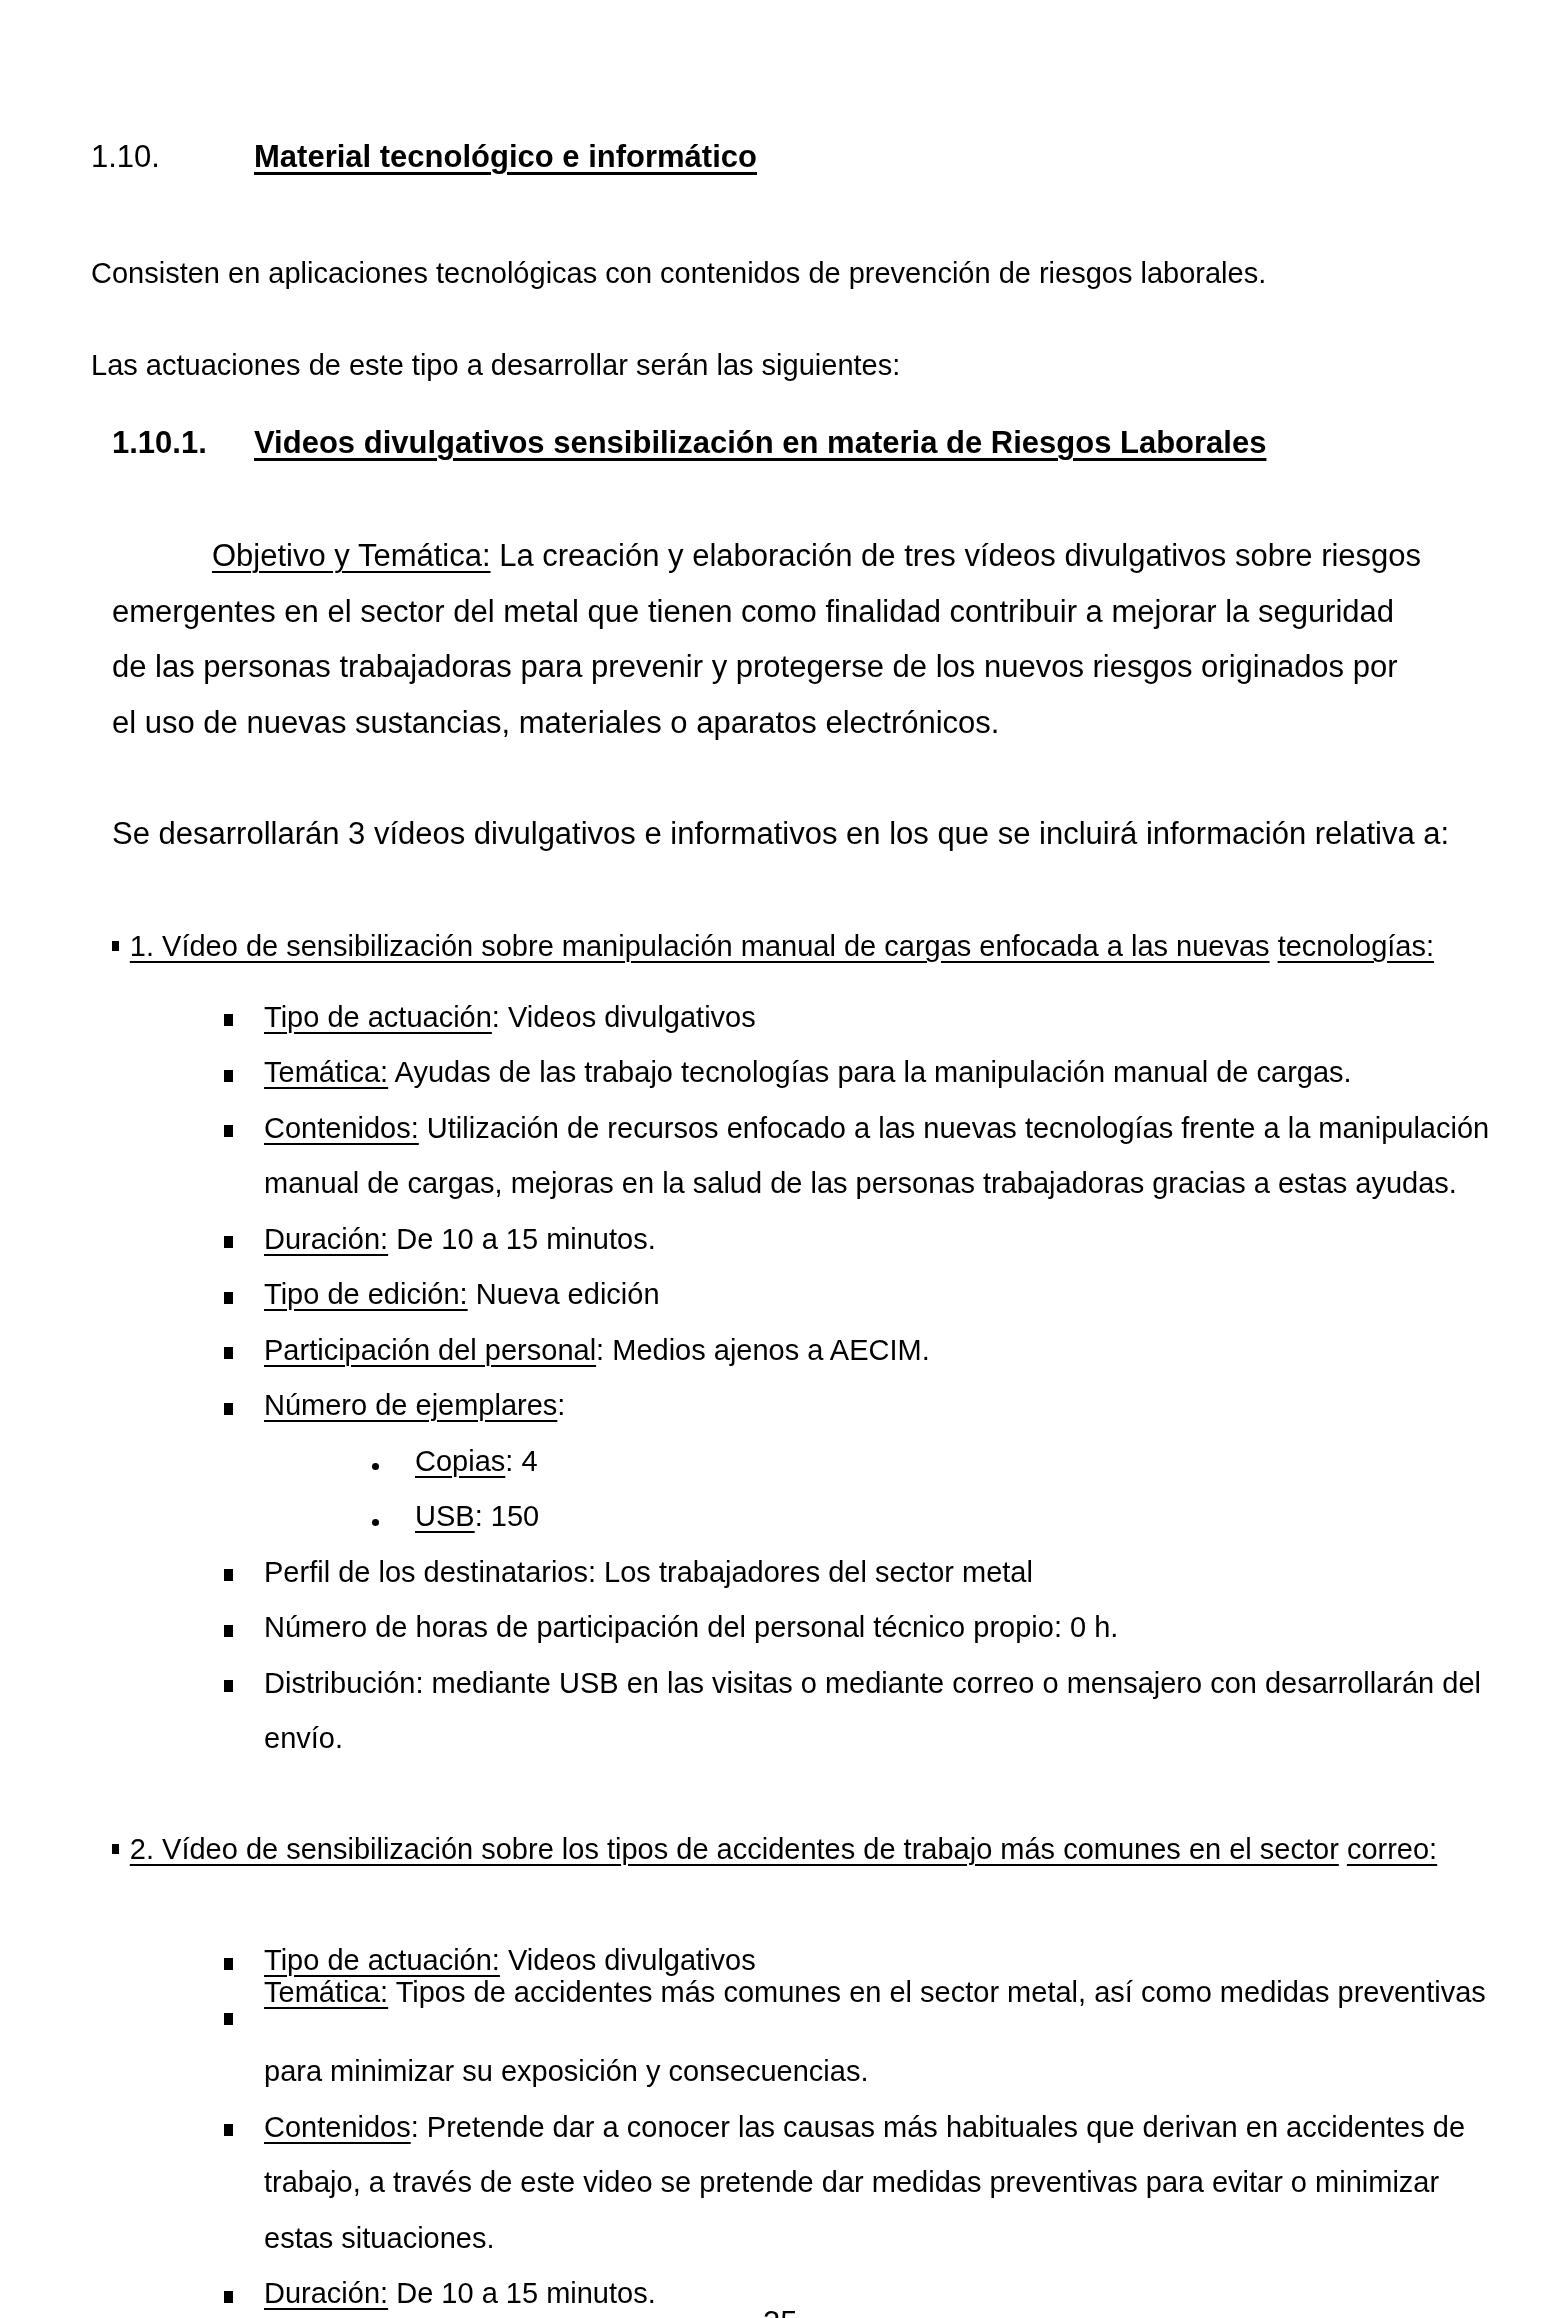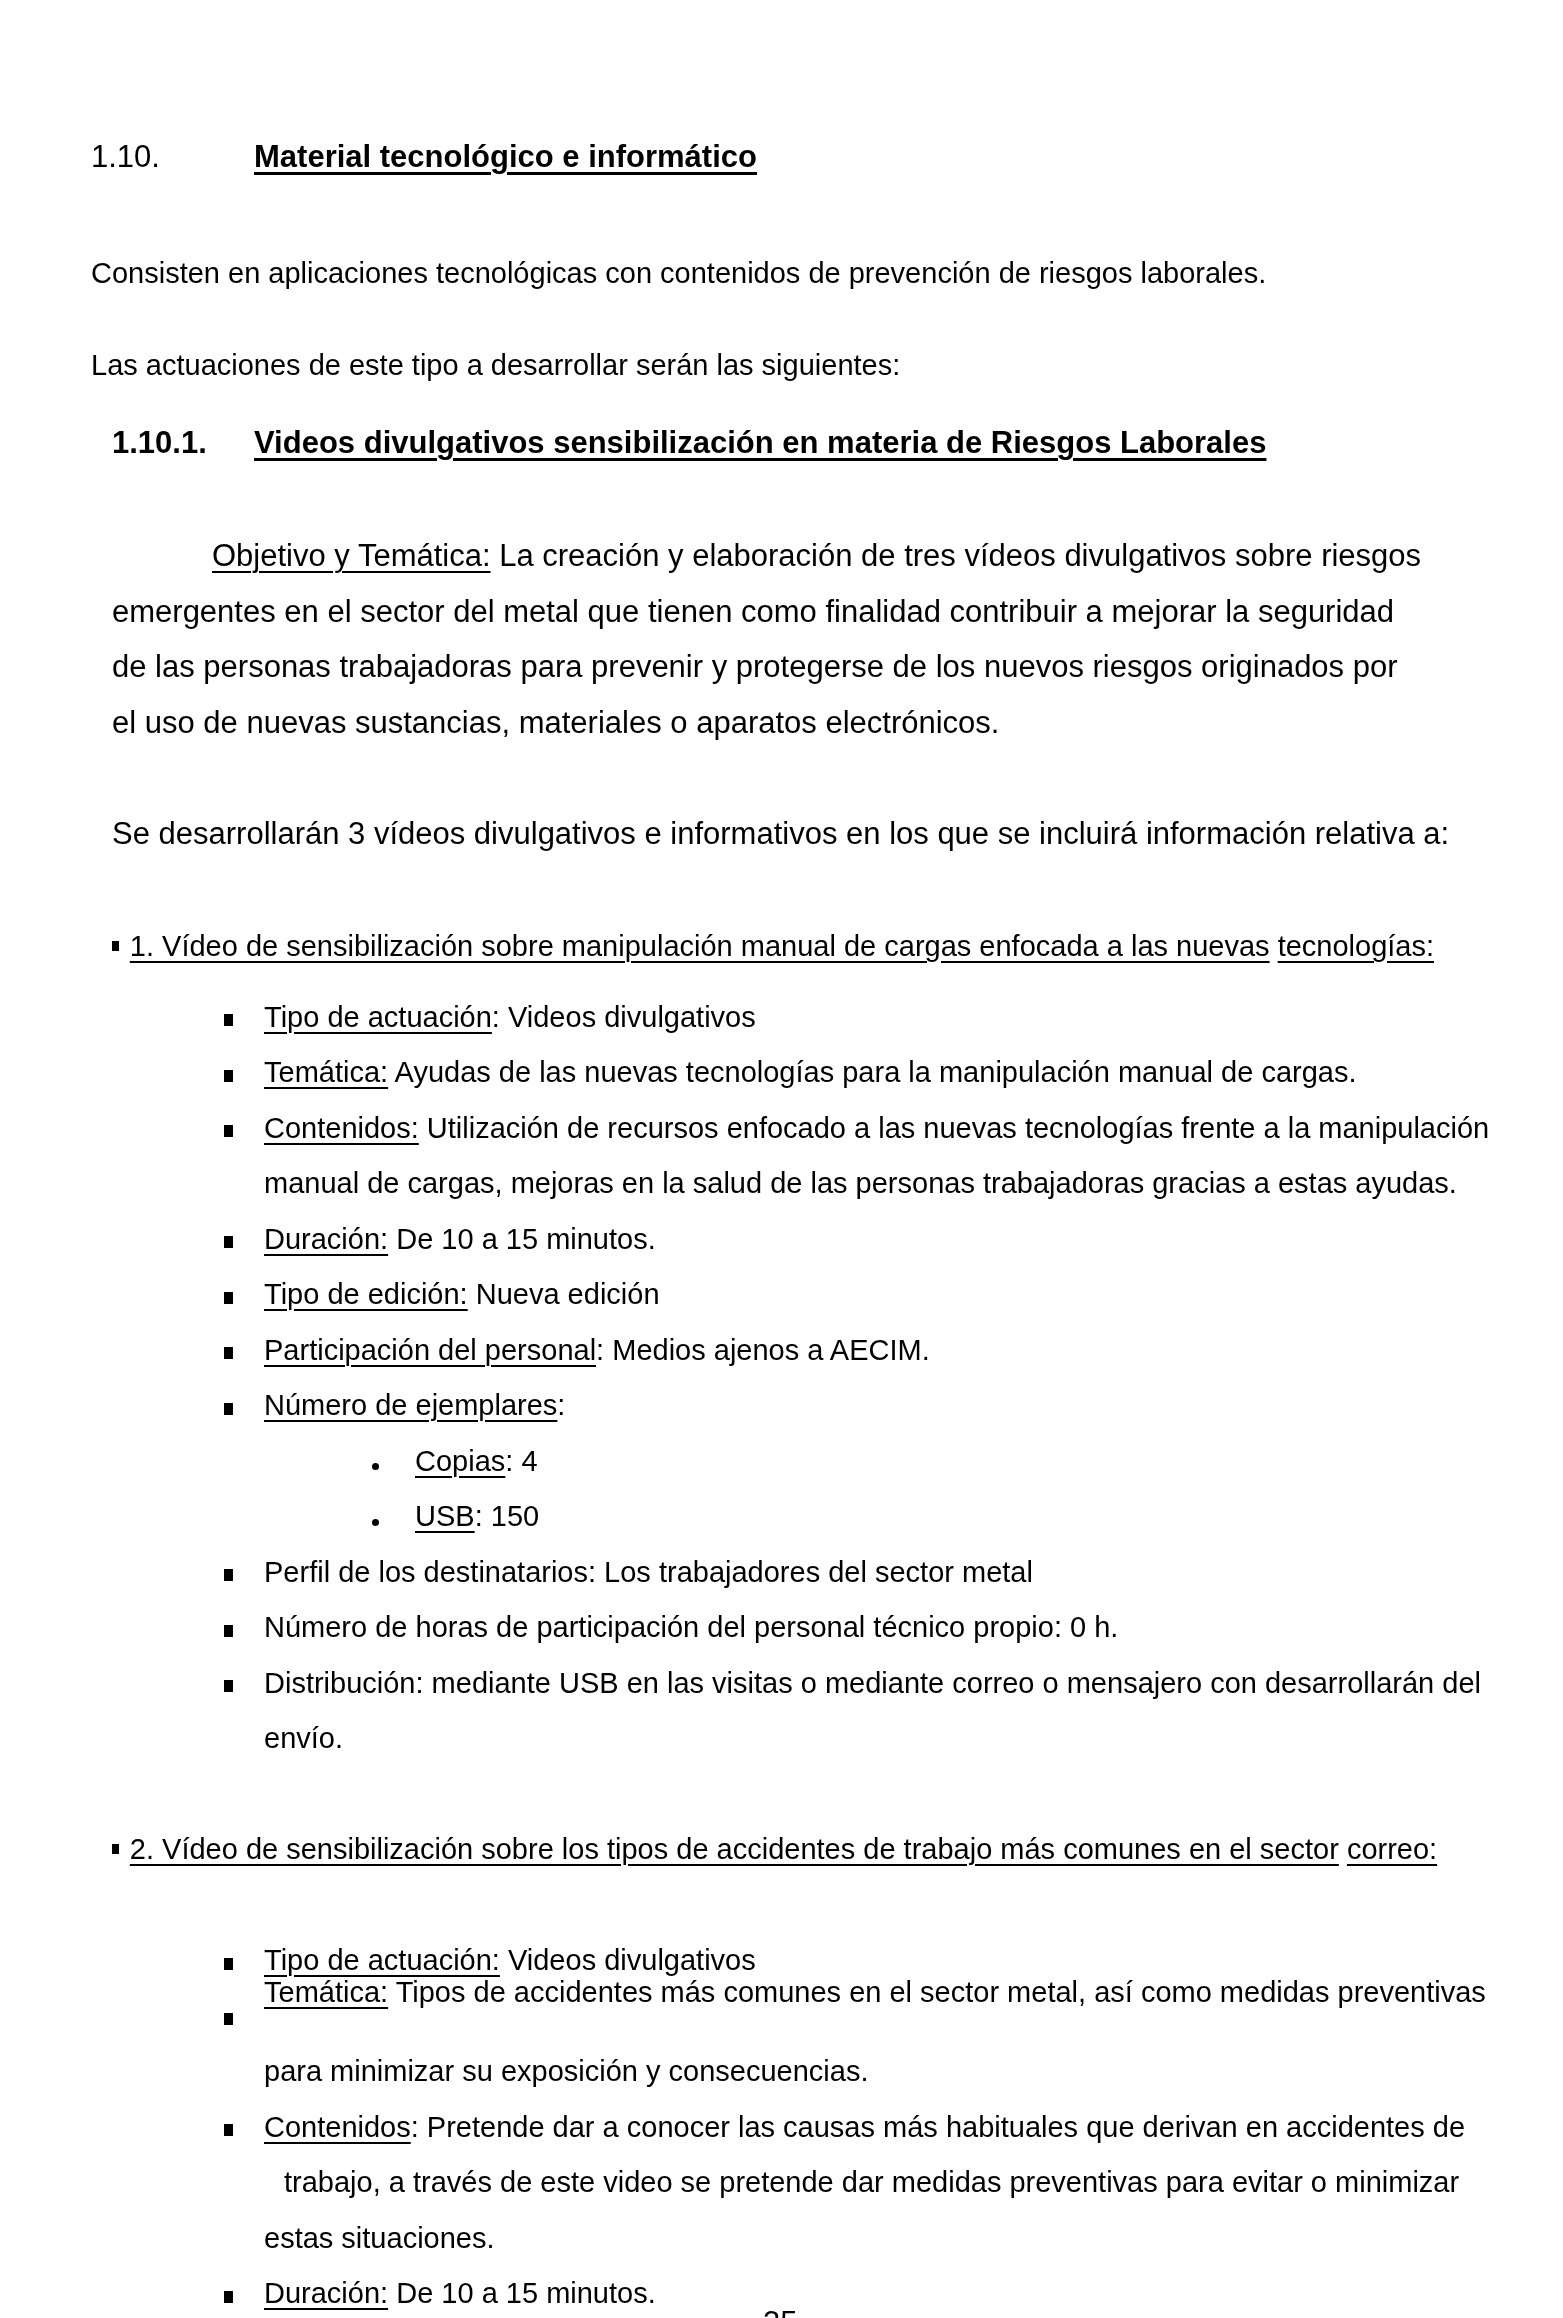--- a/index.html
+++ b/index.html
@@ -83,21 +83,21 @@
   <span class="sq"></span><span class="u-thin">1. Vídeo de sensibilización sobre manipulación manual de cargas enfocada a las nuevas</span> <span class="u-thin">tecnologías:</span>
 </div>
 
 <div class="sub-bullet" style="left:224px; top:1014px;"></div>
 <div class="abs sub-text" style="top:1001px;">
   <span class="u-thin">Tipo de actuación</span><span>: </span><span>Videos divulgativos</span>
 </div>
 
 <div class="sub-bullet" style="left:224px; top:1070px;"></div>
 <div class="abs sub-text" style="top:1056px;">
-  <span class="u-thin">Temática:</span><span> </span><span>Ayudas de las nuevas tecnologías para la manipulación manual de cargas.</span>
+  <span class="u-thin">Temática:</span><span> </span><span>Ayudas de las trabajo tecnologías para la manipulación manual de cargas.</span>
 </div>
 
 <div class="sub-bullet" style="left:224px; top:1125px;"></div>
 <div class="abs sub-text" style="top:1112px;">
   <span class="u-thin">Contenidos:</span><span> </span><span>Utilización de recursos enfocado a las nuevas tecnologías frente a la manipulación</span>
 </div>
 <div class="abs sub-text" style="top:1167px;">manual de cargas, mejoras en la salud de las personas trabajadoras gracias a estas ayudas.</div>
 
 <div class="sub-bullet" style="left:224px; top:1236px;"></div>
 <div class="abs sub-text" style="top:1223px;">
@@ -150,21 +150,21 @@
 <div class="sub-bullet" style="left:224px; top:2013px;"></div>
 <div class="abs sub-text" style="top:1976px;">
   <span class="u-thin">Temática:</span><span> </span><span>Tipos de accidentes más comunes en el sector metal, así como medidas preventivas</span>
 </div>
 <div class="abs sub-text" style="top:2055px;">para minimizar su exposición y consecuencias.</div>
 
 <div class="sub-bullet" style="left:224px; top:2124px;"></div>
 <div class="abs sub-text" style="top:2111px;">
   <span class="u-thin">Contenidos</span><span>: </span><span>Pretende dar a conocer las causas más habituales que derivan en accidentes de</span>
 </div>
-<div class="abs sub-text" style="top:2166px;margin-left:20px;">trabajo, a través de este video se pretende dar medidas preventivas para evitar o minimizar</div>
+<div class="abs sub-text" style="top:2166px;">trabajo, a través de este video se pretende dar medidas preventivas para evitar o minimizar</div>
 <div class="abs sub-text" style="top:2222px;">estas situaciones.</div>
 
 <div class="sub-bullet" style="left:224px; top:2291px;"></div>
 <div class="abs sub-text" style="top:2277px;">
   <span class="u-thin">Duración:</span><span> </span><span>De 10 a 15 minutos.</span>
 </div>
 
 <div class="abs page-number">35</div>
 
 

